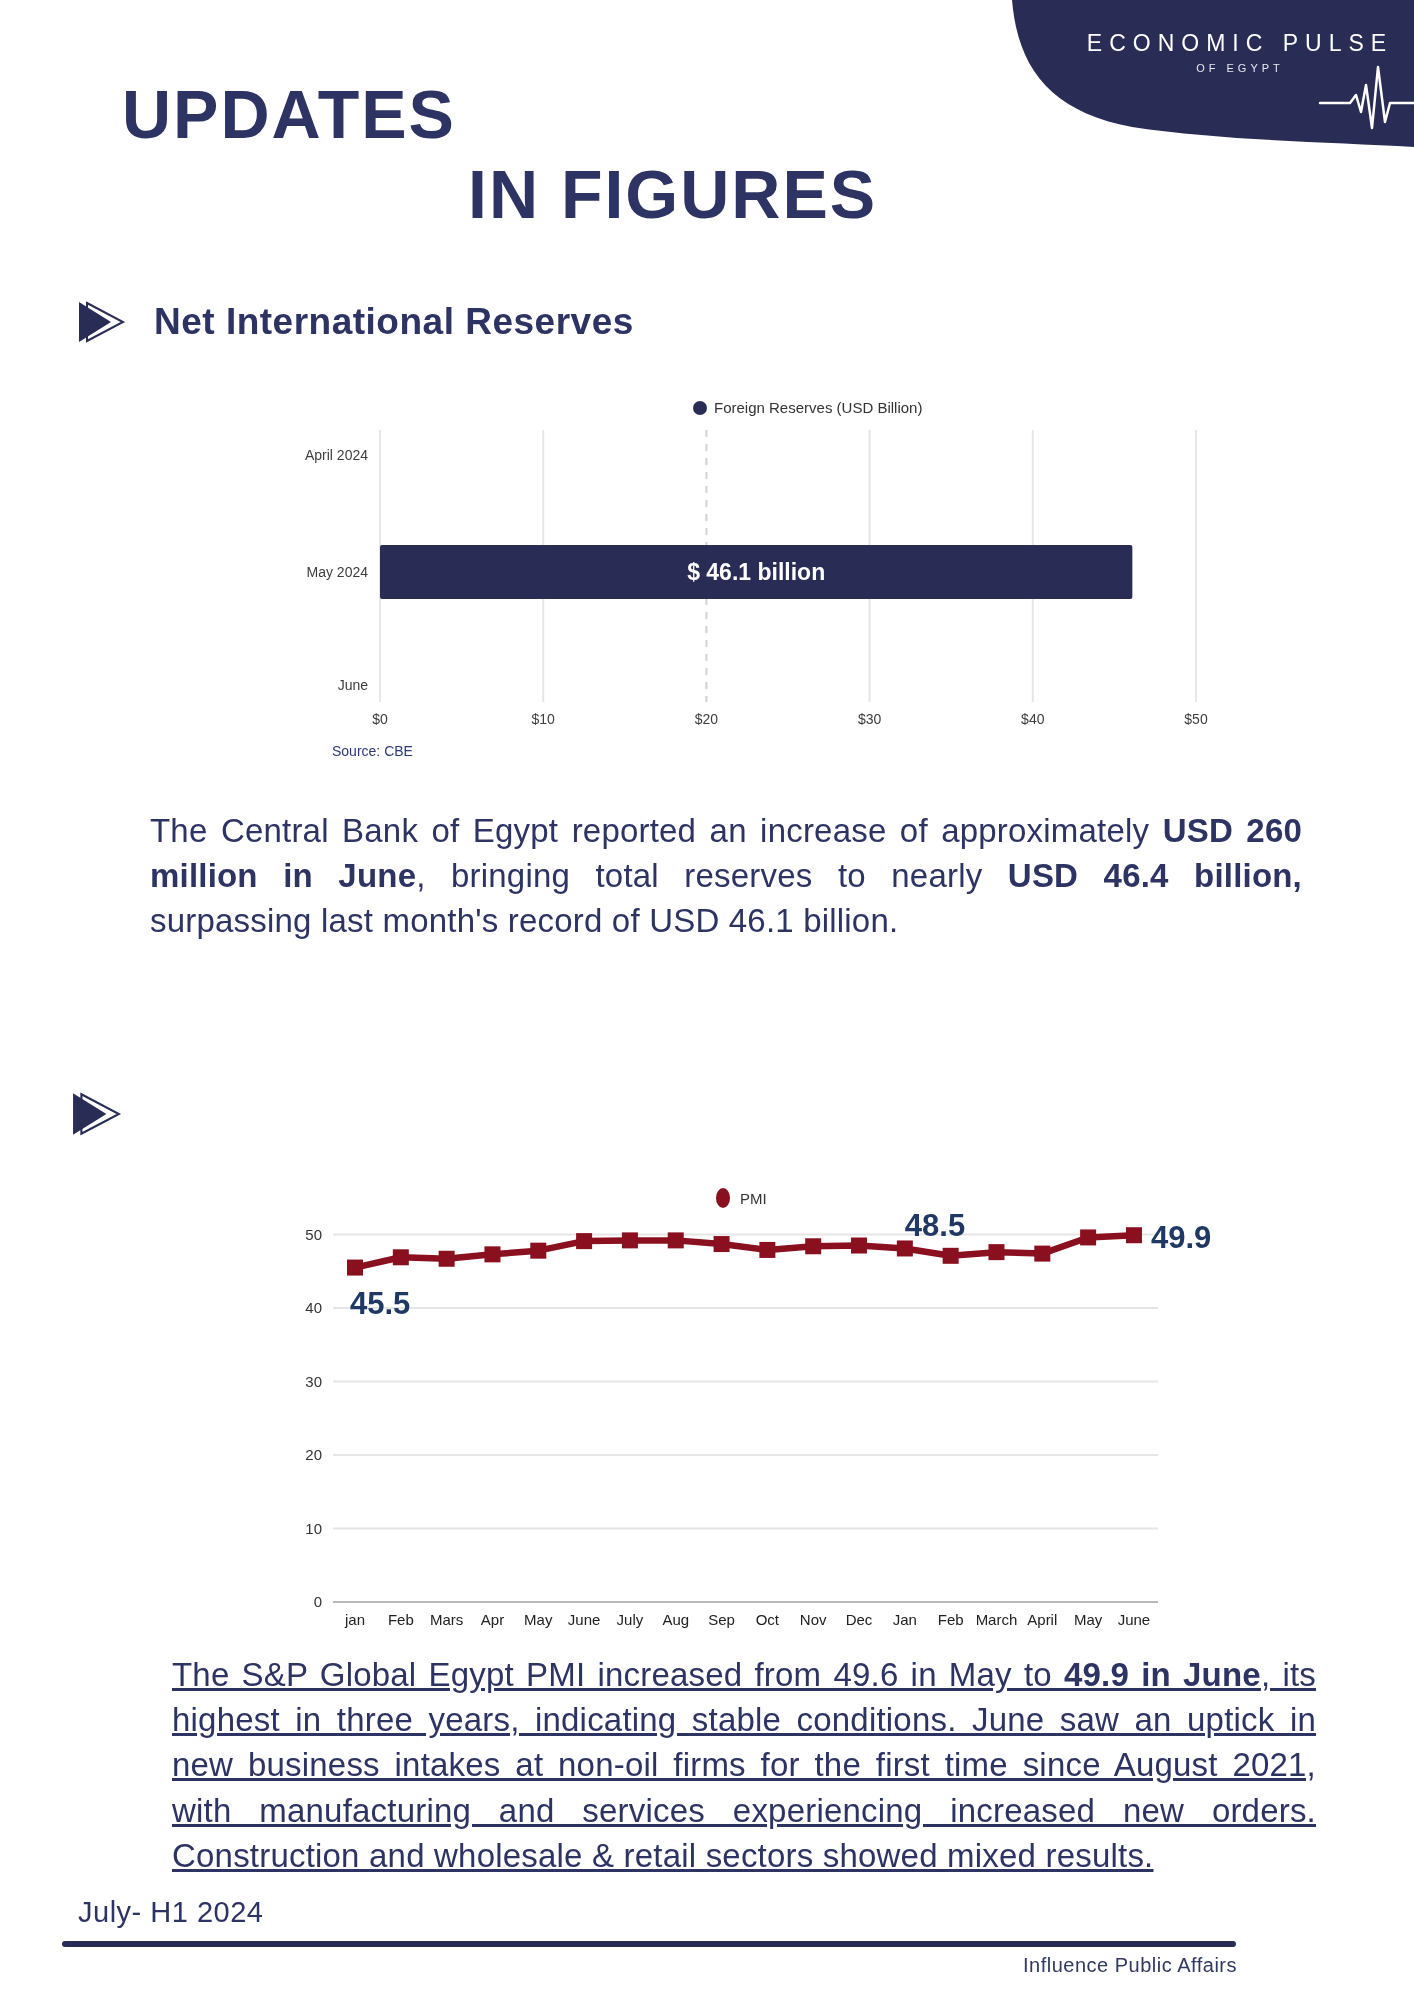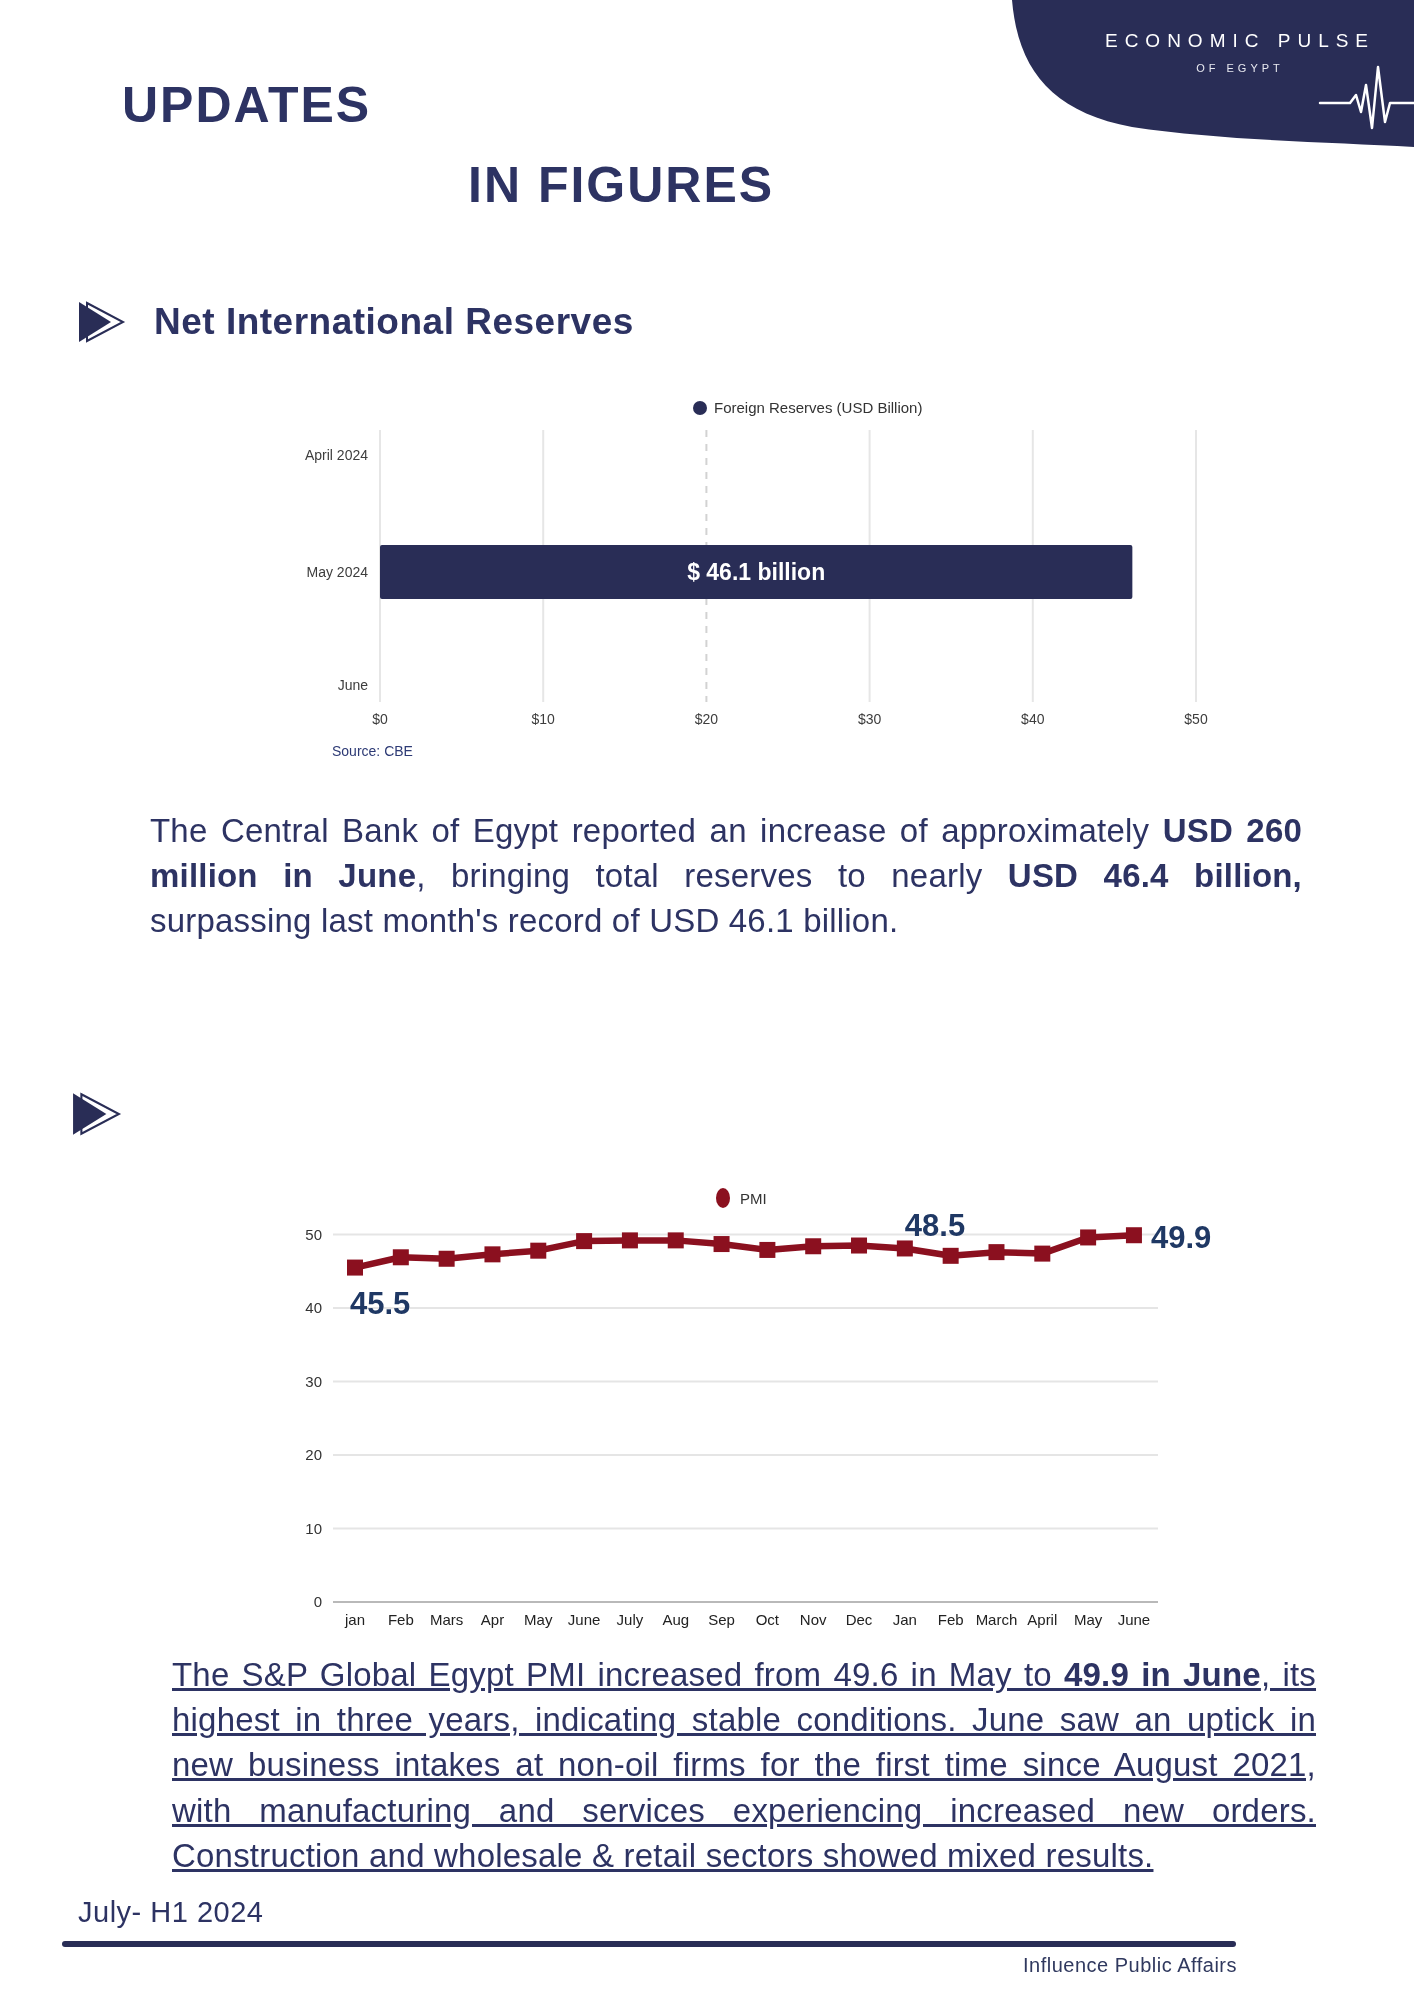--- a/index.html
+++ b/index.html
@@ -8,29 +8,29 @@
     position:relative; width:1414px; height:2000px; margin:0 auto;
     background:#ffffff; overflow:hidden;
     font-family:"Liberation Sans", sans-serif; color:#2d3363;
   }
   .abs { position:absolute; }
 
   
   .brand-shape { left:0; top:0; width:1414px; height:170px; }
   .brand-line1 {
     left:1085px; top:30px; width:310px; text-align:center;
-    color:#ffffff; font-size:19px; font-weight:400; letter-spacing:7px;
+    color:#ffffff; font-size:23px; font-weight:400; letter-spacing:7px;
   }
   .brand-line2 {
     left:1085px; top:62px; width:310px; text-align:center;
     color:#e8e9f0; font-size:11px; letter-spacing:4px;
   }
 
   
-  .title-line { font-weight:bold; color:#2d3363; font-size:50px; letter-spacing:2px; line-height:1; }
+  .title-line { font-weight:bold; color:#2d3363; font-size:68px; letter-spacing:2px; line-height:1; }
   .title1 { left:122px; top:80px; }
   .title2 { left:468px; top:160px; }
 
   
   .section-header { display:flex; align-items:center; gap:28px; }
   .sec1 { left:78px; top:300px;justify-content:flex-end; }
   .sec2 { left:72px; top:1090px; }
   .section-title { font-size:37px; font-weight:bold; color:#2d3363; letter-spacing:0.5px; }
 
   .chart-svg { left:0; background:transparent; }

